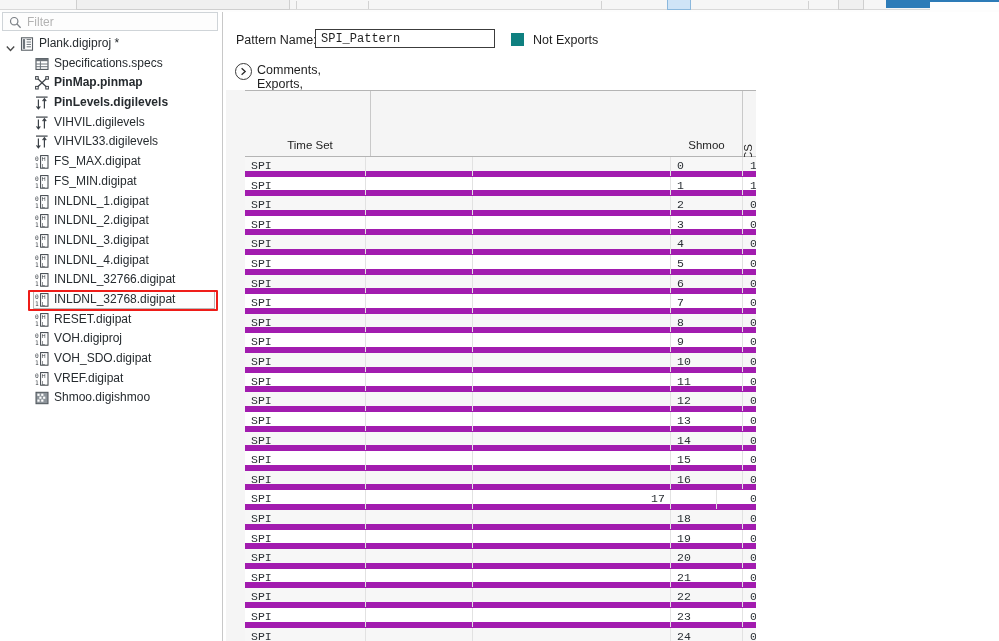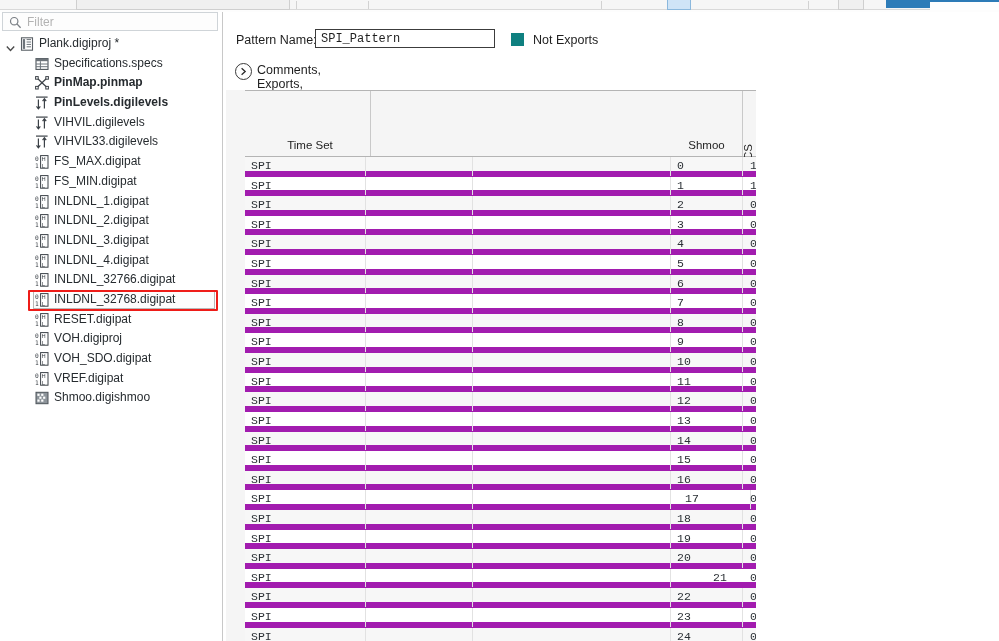--- a/index.html
+++ b/index.html
@@ -512,21 +512,21 @@
             <span class="c pad" style="left:426px;width:72px;">16</span>
             <span class="c ctr" style="left:498px;width:22px;">0</span>
             <span class="c ctr" style="left:520px;width:20px;">1</span>
             <span class="c ctr" style="left:540px;width:20px;">1</span>
             <span class="c pad" style="left:560px;width:174px;">A1</span>
           </div>
           <div class="r alt">
             <span class="c pad" style="left:0px;width:121px;">SPI</span>
             <span class="c pad" style="left:121px;width:107px;"></span>
             <span class="c pad" style="left:228px;width:198px;"></span>
-            <span class="c pad" style="left:434px;width:72px;">17</span>
+            <span class="c pad" style="left:400px;width:72px;">17</span>
             <span class="c ctr" style="left:498px;width:22px;">0</span>
             <span class="c ctr" style="left:520px;width:20px;">0</span>
             <span class="c ctr" style="left:540px;width:20px;">1</span>
             <span class="c pad" style="left:560px;width:174px;">A0</span>
           </div>
           <div class="r">
             <span class="c pad" style="left:0px;width:121px;">SPI</span>
             <span class="c pad" style="left:121px;width:107px;"></span>
             <span class="c pad" style="left:228px;width:198px;"></span>
             <span class="c pad" style="left:426px;width:72px;">18</span>
@@ -552,21 +552,21 @@
             <span class="c pad" style="left:426px;width:72px;">20</span>
             <span class="c ctr" style="left:498px;width:22px;">0</span>
             <span class="c ctr sel" style="left:520px;width:20px;">1</span>
             <span class="c ctr" style="left:540px;width:20px;">1</span>
             <span class="c pad" style="left:560px;width:174px;">D5</span>
           </div>
           <div class="r alt">
             <span class="c pad" style="left:0px;width:121px;">SPI</span>
             <span class="c pad" style="left:121px;width:107px;"></span>
             <span class="c pad" style="left:228px;width:198px;"></span>
-            <span class="c pad" style="left:426px;width:72px;margin-left:36px;">21</span>
+            <span class="c pad" style="left:426px;width:72px;">21</span>
             <span class="c ctr" style="left:498px;width:22px;">0</span>
             <span class="c ctr sel" style="left:520px;width:20px;">1</span>
             <span class="c ctr" style="left:540px;width:20px;">1</span>
             <span class="c pad" style="left:560px;width:174px;">D4</span>
           </div>
           <div class="r">
             <span class="c pad" style="left:0px;width:121px;">SPI</span>
             <span class="c pad" style="left:121px;width:107px;"></span>
             <span class="c pad" style="left:228px;width:198px;"></span>
             <span class="c pad" style="left:426px;width:72px;">22</span>

